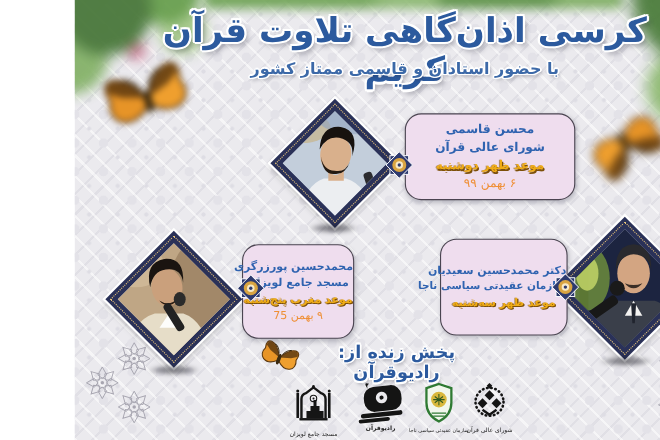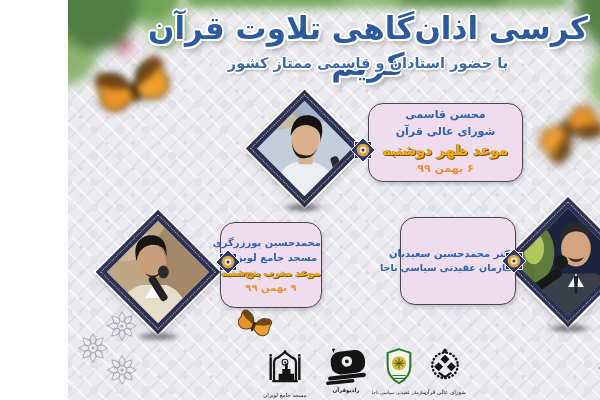--- a/index.html
+++ b/index.html
@@ -54,22 +54,22 @@
   .diamond::after{content:'';position:absolute;inset:3px;border:1.5px dotted #e3c079;pointer-events:none;}
   .diamond .photo{position:absolute;inset:8px;overflow:hidden;background:#cfd6de;}
   .diamond .photo svg{position:absolute;width:150%;height:150%;left:-25%;top:-25%;transform:rotate(-45deg);}
   .tipshadow{height:9px;background:radial-gradient(ellipse at center, rgba(20,20,30,.45) 0 40%, transparent 70%);filter:blur(2px);}
   
   .infobox{position:absolute;background:#efddee;border:1.5px solid #4a4450;border-radius:15px;
     display:flex;flex-direction:column;justify-content:center;text-align:center;direction:rtl;
     box-shadow:1px 2px 4px rgba(50,50,70,.25);}
   .infobox .ln{line-height:1.5;white-space:nowrap;}
   .nm,.org{font-size:11px;font-weight:bold;color:#2f63b0;}
-  .tm{font-size:14px;font-weight:bold;color:#f0ac16;text-shadow:1px 1px 0 #7c4f08,-1px 0 0 rgba(124,79,8,.55),0 1px 0 rgba(124,79,8,.55);}
-  .dt{font-size:11px;font-weight:bold;color:#ef8f35;}
+  .tm{font-size:11px;font-weight:bold;color:#f0ac16;text-shadow:1px 1px 0 #7c4f08,-1px 0 0 rgba(124,79,8,.55),0 1px 0 rgba(124,79,8,.55);}
+  .dt{font-size:11px;font-weight:normal;color:#ef8f35;}
   
   .logo{position:absolute;display:flex;flex-direction:column;align-items:center;}
   .logo .cap{font-size:5.5px;color:#222;direction:rtl;white-space:nowrap;margin-top:1px;}
   .cap-green{color:#2e6b2e;}
   .cap-bold{font-weight:bold;font-size:6.5px;}
   .blur3{filter:blur(3px);} .blur4{filter:blur(4px);}
   .flower{opacity:.85;}
   .hidden-defs{position:absolute;width:0;height:0;overflow:hidden;}
 </style>
 </head>
@@ -193,21 +193,21 @@
         <rect x="46" y="52" width="7" height="26" rx="3" fill="#222" transform="rotate(-32 50 64)"></rect>
         <ellipse cx="55" cy="50" rx="5" ry="6" fill="#2b2b2b"></ellipse>
       </svg>
     </div>
   </div>
   <div class="abs tipshadow" style="left:66px;top:332px;width:48px;"></div>
   <div class="infobox" style="left:152px;top:222px;width:100px;height:84px;">
     <div class="ln nm" style="font-size:10px">محمدحسین پورزرگری</div>
     <div class="ln org" style="font-size:10px">مسجد جامع لویزان</div>
     <div class="ln tm" style="font-size:10px">موعد مغرب پنج‌شنبه</div>
-    <div class="ln dt" style="font-size:10px">۹ بهمن ۹۹</div>
+    <div class="ln dt" style="font-size:10px">۹ بهمن 75</div>
   </div>
   <svg class="abs" style="left:143px;top:245px" width="34" height="34" viewBox="0 0 40 40">
       <use href="#star8"></use>
     </svg>
 
   <div class="diamond" style="left:454px;top:216px;width:76px;height:76px;">
     <div class="photo">
       <svg viewBox="0 0 100 100" preserveAspectRatio="xMidYMid slice">
         <rect width="100" height="100" fill="#1c2440"></rect>
         <rect x="14" y="0" width="7" height="70" fill="#0e1322"></rect>
@@ -221,25 +221,27 @@
         <path d="M50 46 Q57 49 64 46 Q61 50 57 50 Q53 50 50 46 Z" fill="#3a2e26"></path>
         <rect x="28" y="52" width="8" height="30" rx="3" fill="#181818" transform="rotate(55 32 66)"></rect>
         <ellipse cx="44" cy="50" rx="6" ry="6" fill="#1a1a1a"></ellipse>
       </svg>
     </div>
   </div>
   <div class="abs tipshadow" style="left:476px;top:324px;width:50px;"></div>
   <div class="infobox" style="left:332px;top:217px;width:114px;height:86px;">
     <div class="ln nm" style="font-size:10px">دکتر محمدحسین سعیدیان</div>
     <div class="ln org" style="font-size:9.5px">سازمان عقیدتی سیاسی ناجا</div>
+    <div class="ln tm" style="font-size:10px">موعد ظهر سه‌شنبه</div>
   </div>
   <svg class="abs" style="left:429px;top:244px" width="34" height="34" viewBox="0 0 40 40">
       <use href="#star8"></use>
     </svg>
 
+  <div class="abs broadcast">پخش زنده از: رادیوقرآن</div>
 
   <div class="logo" style="left:192px;top:349px;width:50px;">
     <svg width="40" height="42" viewBox="0 0 40 46">
       <g fill="#151515">
         <rect x="3" y="9" width="2.6" height="25"></rect>
           <circle cx="4.3" cy="7" r="1.5"></circle>
         <rect x="34.4" y="9" width="2.6" height="25"></rect>
           <circle cx="35.7" cy="7" r="1.5"></circle>
         <circle cx="20" cy="2.4" r="1.3"></circle>
         <path d="M13 34 v-7 h4 v-5 h3 v-6 h3 v6 h3 v5 h4 v7 Z"></path>

